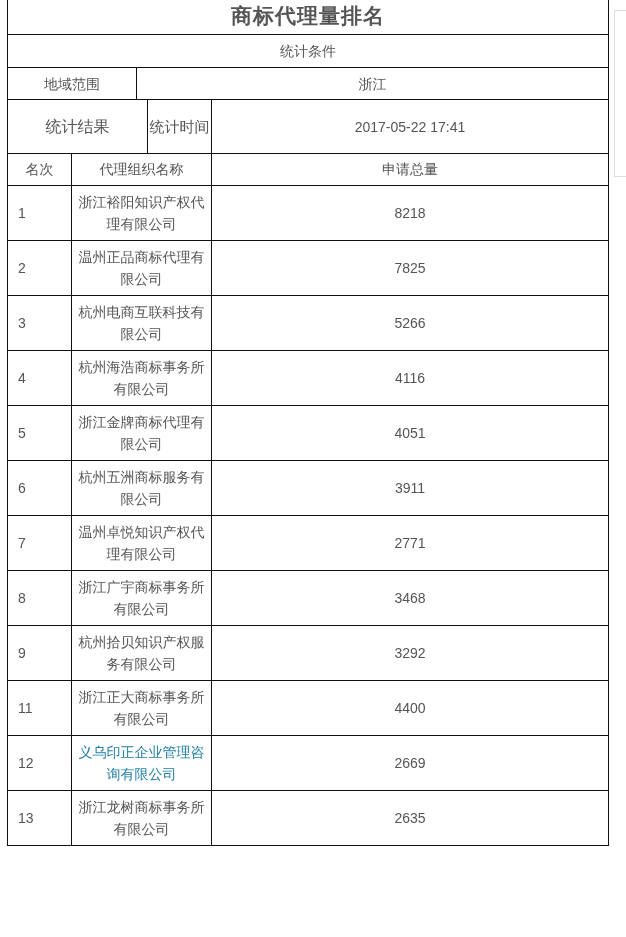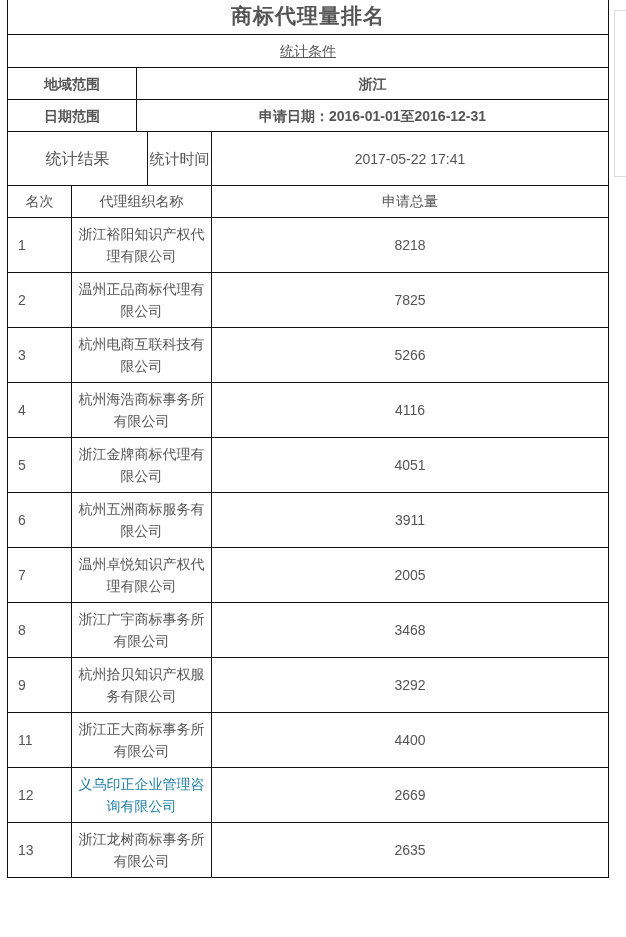--- a/index.html
+++ b/index.html
@@ -14,22 +14,22 @@
       font-size: 14px;
     }
     table.rank td {
       border: 1px solid #111111; text-align: center; vertical-align: middle;
       padding: 0; line-height: 22px; color: #555555;
     }
     .title-cell {
       height: 36px; font-size: 21px; font-weight: bold; color: #333333;
       border-top: none !important; letter-spacing: 1px;
     }
-    .cond-cell { height: 32px; text-decoration: underline; }
-    .row-cond td { height: 31px; font-weight: bold; }
+    .cond-cell { height: 32px; }
+    .row-cond td { height: 31px; }
     .result-label { font-size: 16px; color: #444444; height: 53px; }
     .time-label { font-size: 15px; line-height: 22px; }
     .hdr td { height: 31px; font-family: Liberation Mono, monospace; }
     .data td { height: 54px; }
     td.rank-num { text-align: left !important; padding-left: 10px !important; }
     td.org { padding: 0 6px !important; }
     .link { color: #1f7ea1; }
     .side-box {
       position: absolute; left: 614px; top: 10px; width: 14px; height: 165px;
       border: 1px solid #dddddd; border-right: none; background: #ffffff;
@@ -50,24 +50,20 @@
     <tbody id="tbody">
       <tr>
         <td colspan="5" class="title-cell">商标代理量排名</td>
       </tr>
       <tr>
         <td colspan="5" class="cond-cell">统计条件</td>
       </tr>
       <tr class="row-cond">
         <td colspan="2">地域范围</td>
         <td colspan="3">浙江</td>
-      </tr>
-      <tr class="row-cond">
-        <td colspan="2">日期范围</td>
-        <td colspan="3">申请日期：2016-01-01至2016-12-31</td>
       </tr>
       <tr>
         <td colspan="3" class="result-label">统计结果</td>
         <td class="time-label">统计时间</td>
         <td>2017-05-22 17:41</td>
       </tr>
       <tr class="hdr">
         <td>名次</td>
         <td colspan="3">代理组织名称</td>
         <td>申请总量</td>
@@ -98,21 +94,21 @@
           <td>4051</td>
         </tr>
         <tr class="data">
           <td class="rank-num">6</td>
           <td colspan="3" class="org"><span>杭州五洲商标服务有限公司</span></td>
           <td>3911</td>
         </tr>
         <tr class="data">
           <td class="rank-num">7</td>
           <td colspan="3" class="org"><span>温州卓悦知识产权代理有限公司</span></td>
-          <td>2005</td>
+          <td>2771</td>
         </tr>
         <tr class="data">
           <td class="rank-num">8</td>
           <td colspan="3" class="org"><span>浙江广宇商标事务所有限公司</span></td>
           <td>3468</td>
         </tr>
         <tr class="data">
           <td class="rank-num">9</td>
           <td colspan="3" class="org"><span>杭州拾贝知识产权服务有限公司</span></td>
           <td>3292</td>

